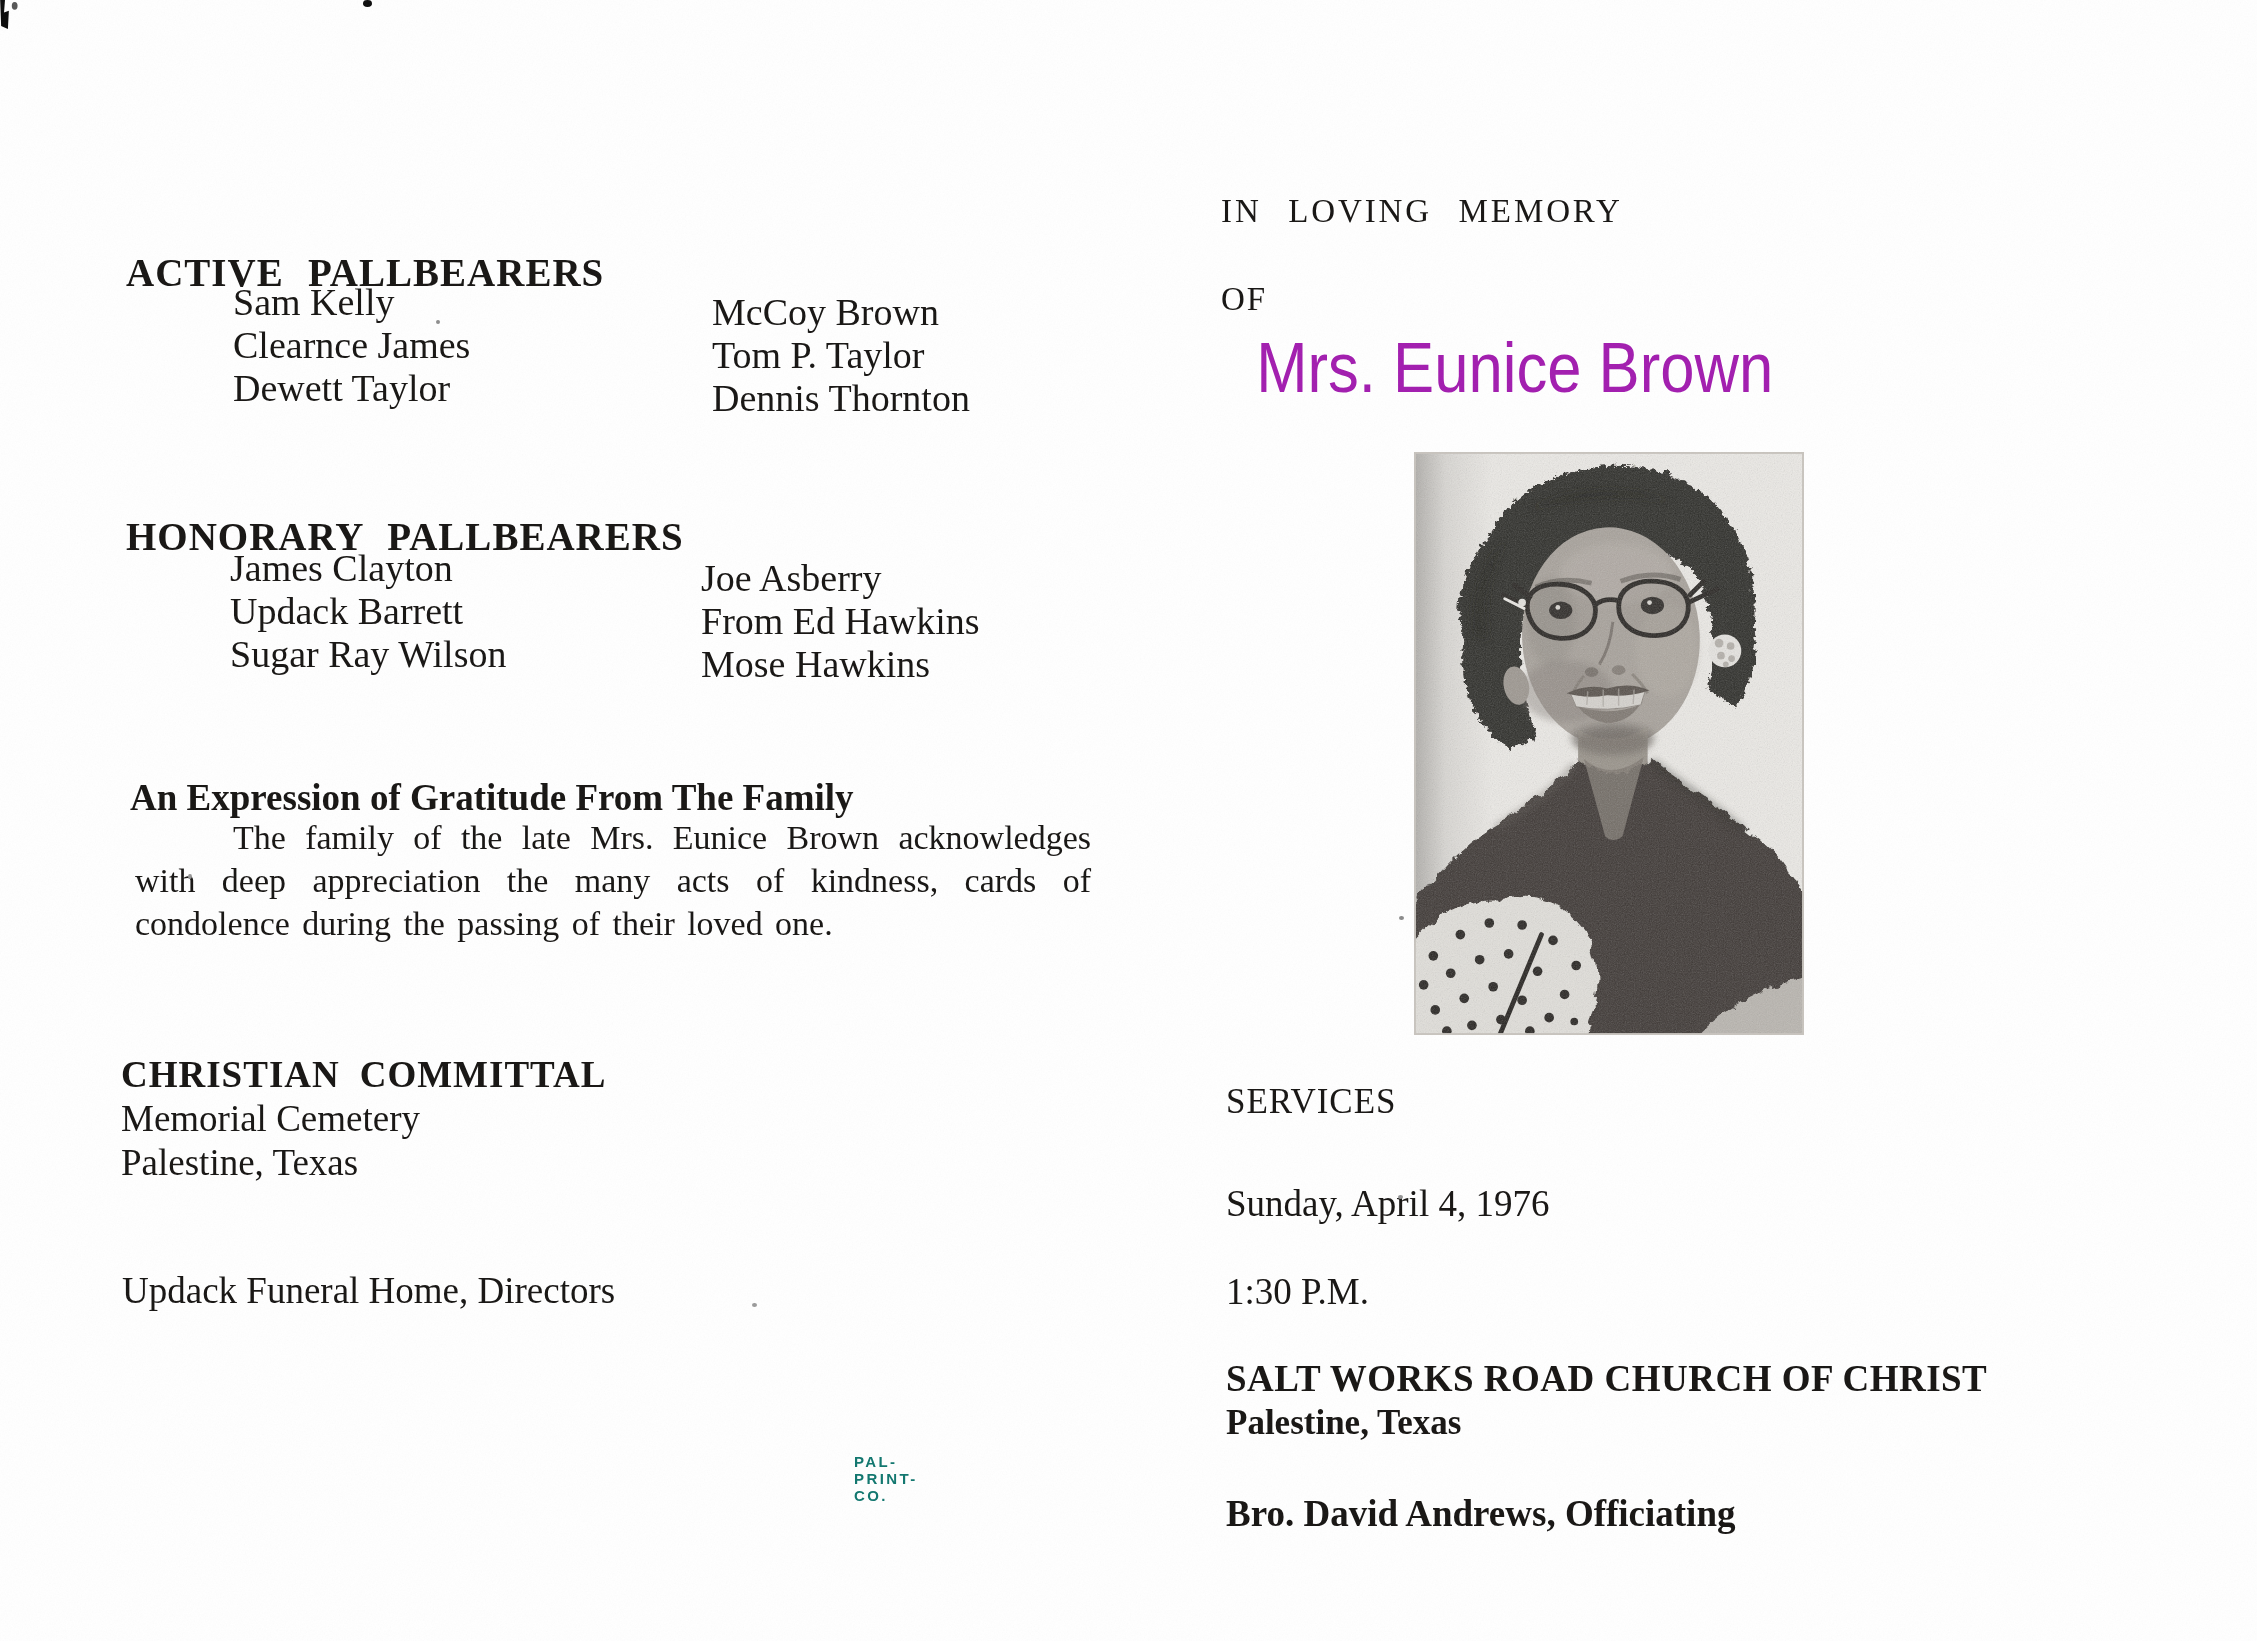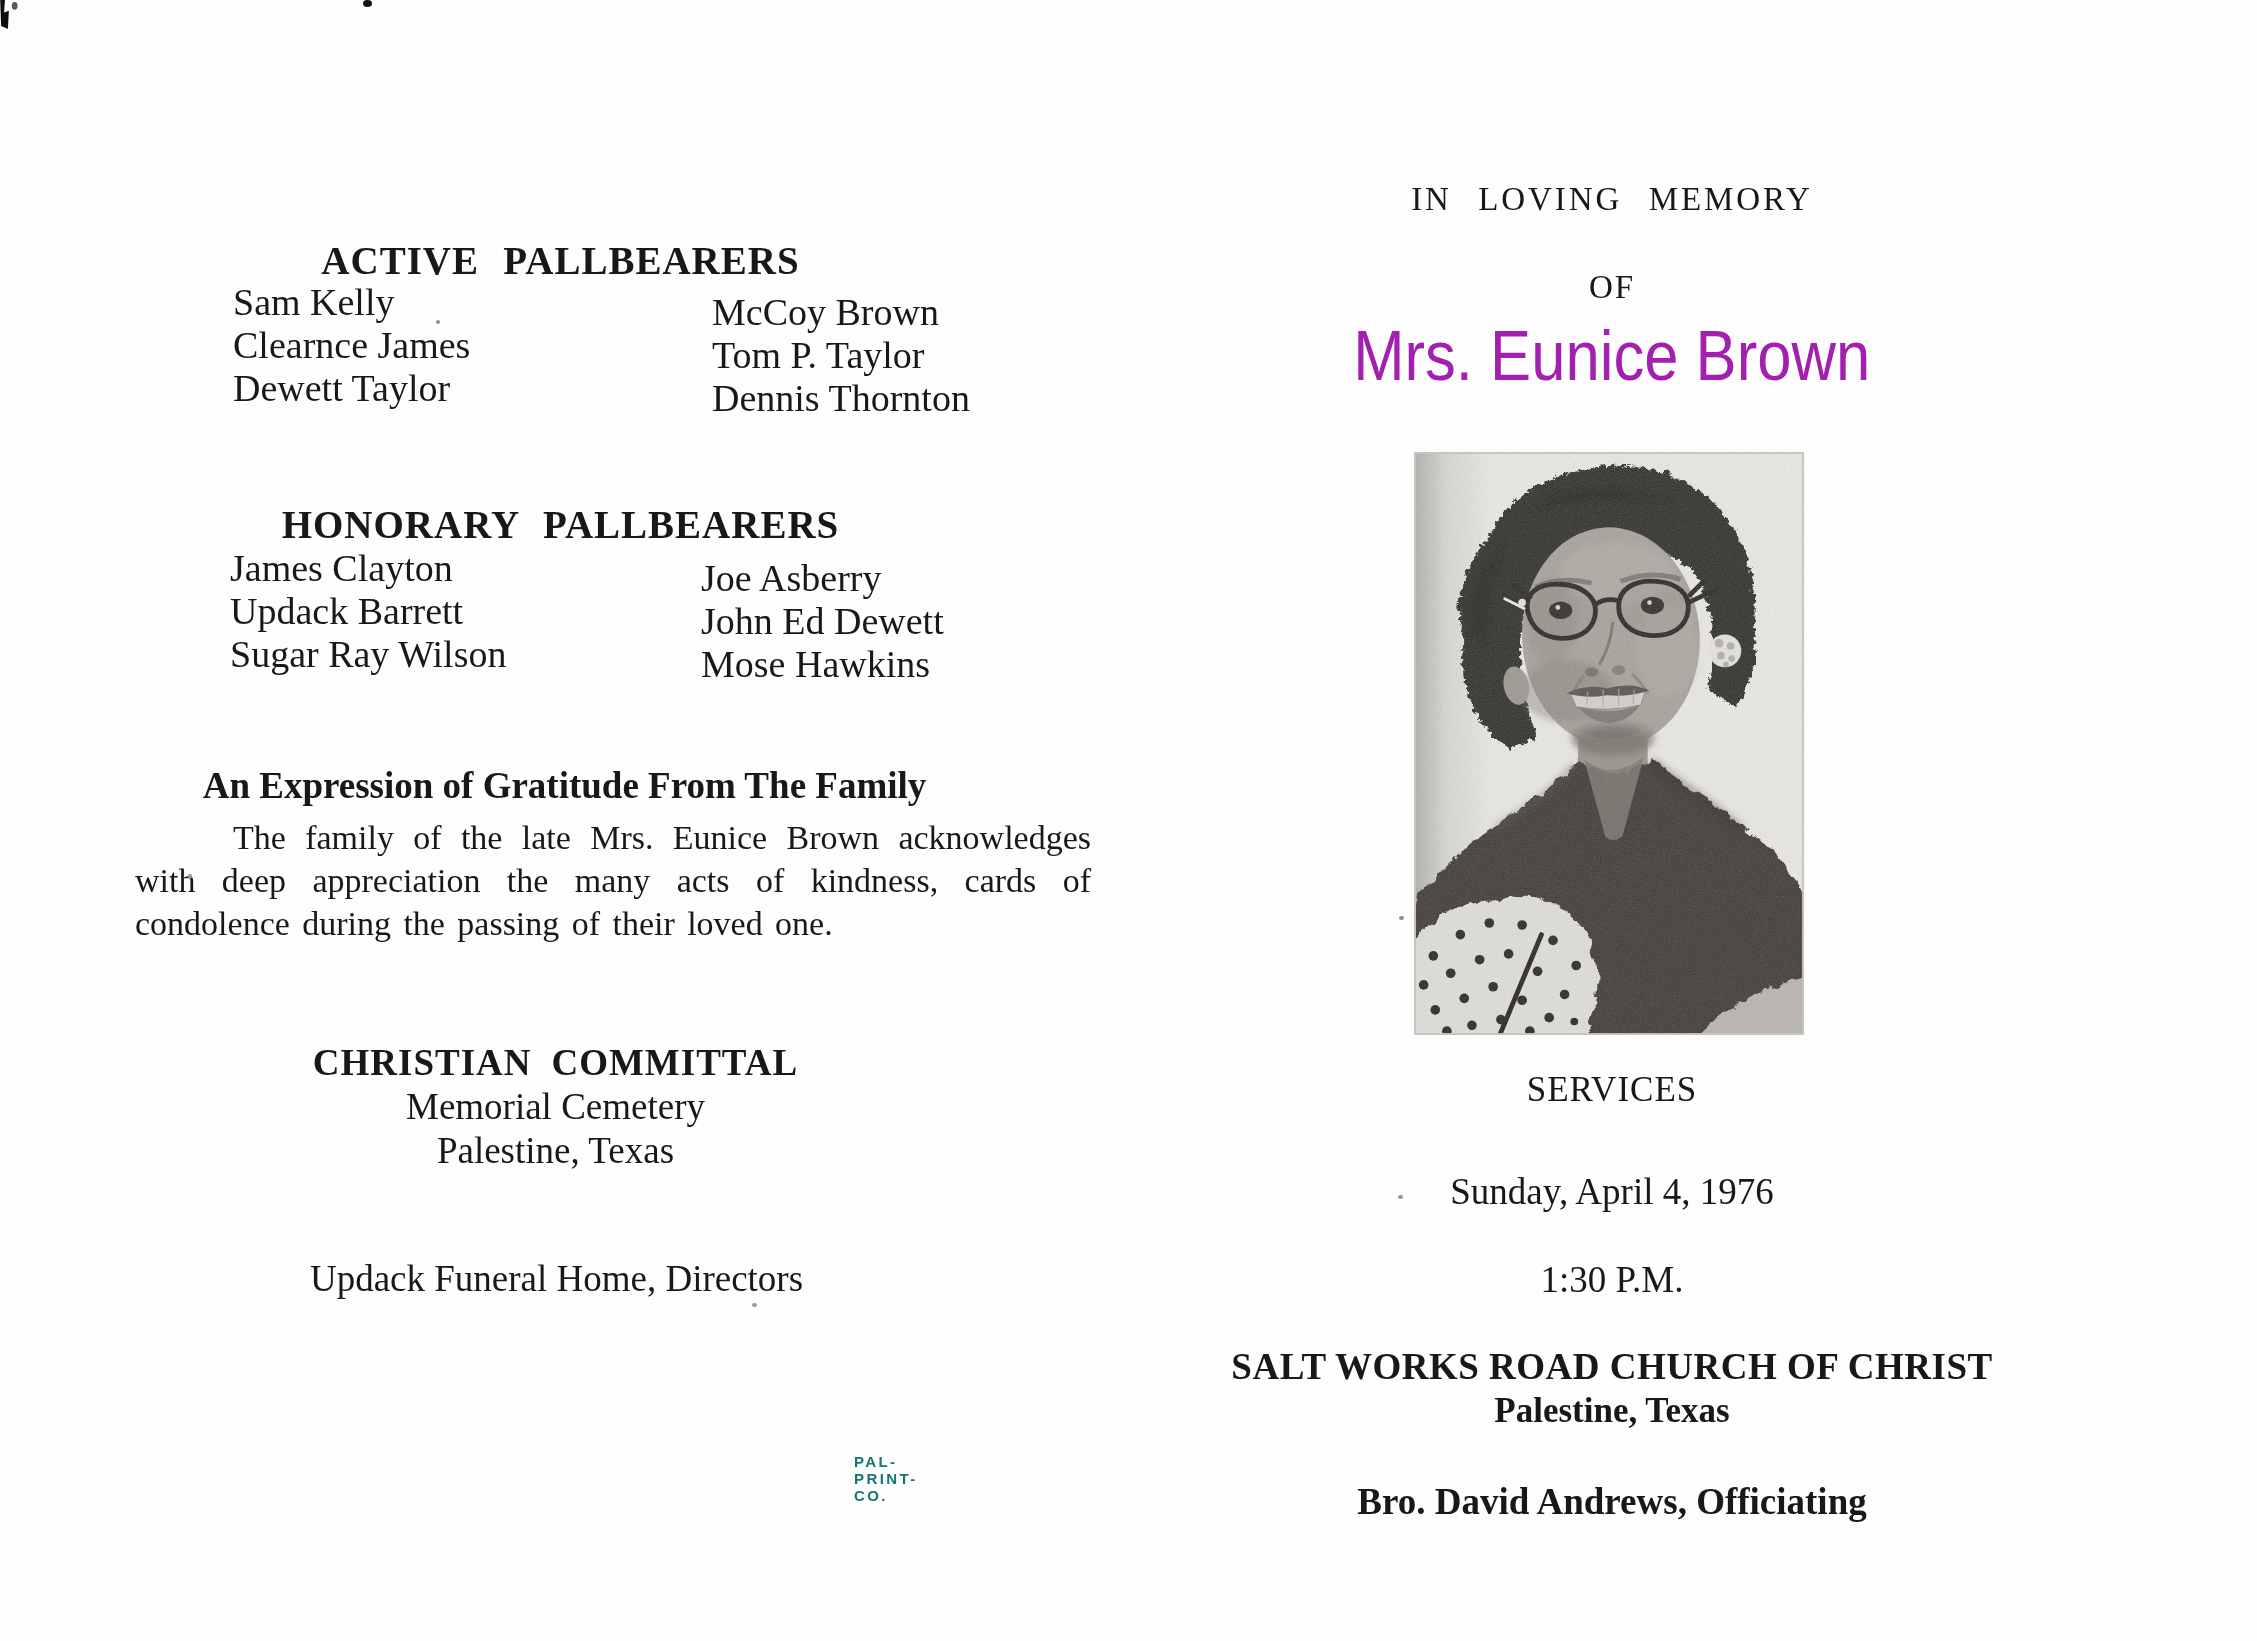--- a/index.html
+++ b/index.html
@@ -1,21 +1,21 @@
 <!DOCTYPE html>
 <html><head>
 <meta charset="utf-8">
 <style>
   html,body{margin:0;padding:0;background:#ffffff;}
   #canvas{
     position:relative;width:2257px;height:1641px;background:#ffffff;overflow:hidden;
     font-family:"Liberation Serif","DejaVu Serif",serif;color:#161412;
   }
   .abs{position:absolute;}
-  .ctr{text-align:center;}
+  .ctr{text-align:left;margin-top:12px;}
   
   .sec-title{font-weight:bold;font-size:39px;letter-spacing:1px;word-spacing:13.5px;}
   .t-active{left:126px;top:238px;width:869px;}
   .t-honorary{left:126px;top:502px;width:869px;}
   .name-col{font-size:38px;line-height:43px;white-space:nowrap;}
   .c-active-1{left:233px;top:281px;}
   .c-active-2{left:712px;top:291px;}
   .c-hon-1{left:230px;top:547px;}
   .c-hon-2{left:701px;top:557px;}
   .t-gratitude{left:130px;top:764px;width:869px;font-weight:bold;font-size:37px;}
@@ -72,21 +72,21 @@
 
     <div class="abs ctr sec-title t-honorary">HONORARY PALLBEARERS</div>
 
     <div class="abs name-col c-hon-1">
       <div>James Clayton</div>
       <div>Updack Barrett</div>
       <div>Sugar Ray Wilson</div>
     </div>
     <div class="abs name-col c-hon-2">
       <div>Joe Asberry</div>
-      <div>John Ed Dewett</div>
+      <div>From Ed Hawkins</div>
       <div>Mose Hawkins</div>
     </div>
 
     <div class="abs ctr t-gratitude">An Expression of Gratitude From The Family</div>
     <div class="abs gratitude-body">The family of the late Mrs. Eunice Brown acknowledges with deep appreciation the many acts of kindness, cards of condolence during the passing of their loved one.</div>
 
     <div class="abs ctr t-committal">CHRISTIAN COMMITTAL</div>
     <div class="abs ctr committal-venue">Memorial Cemetery</div>
     <div class="abs ctr committal-city">Palestine, Texas</div>
 

